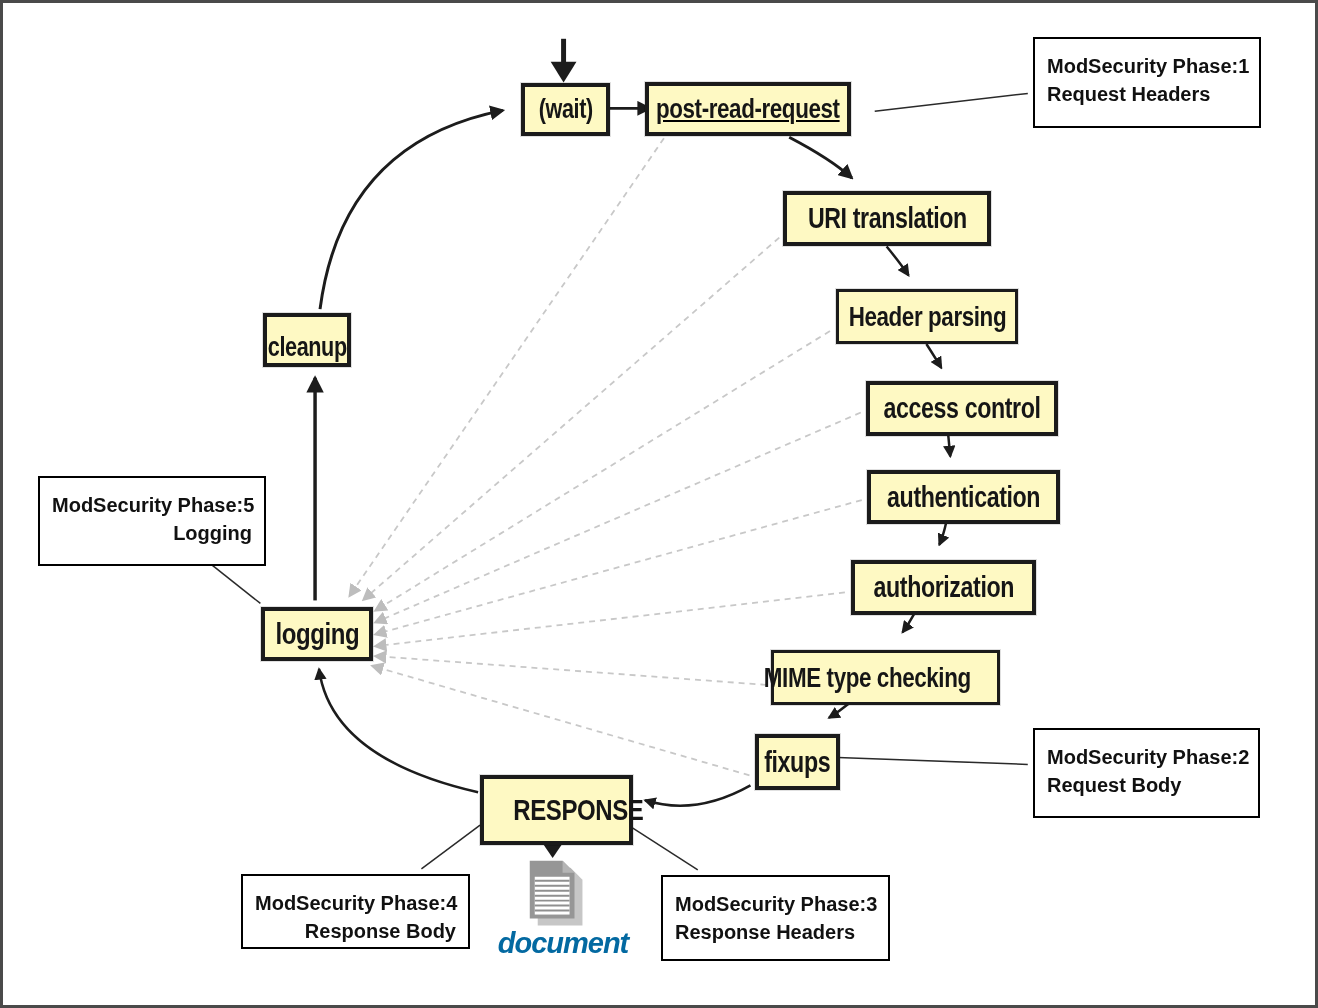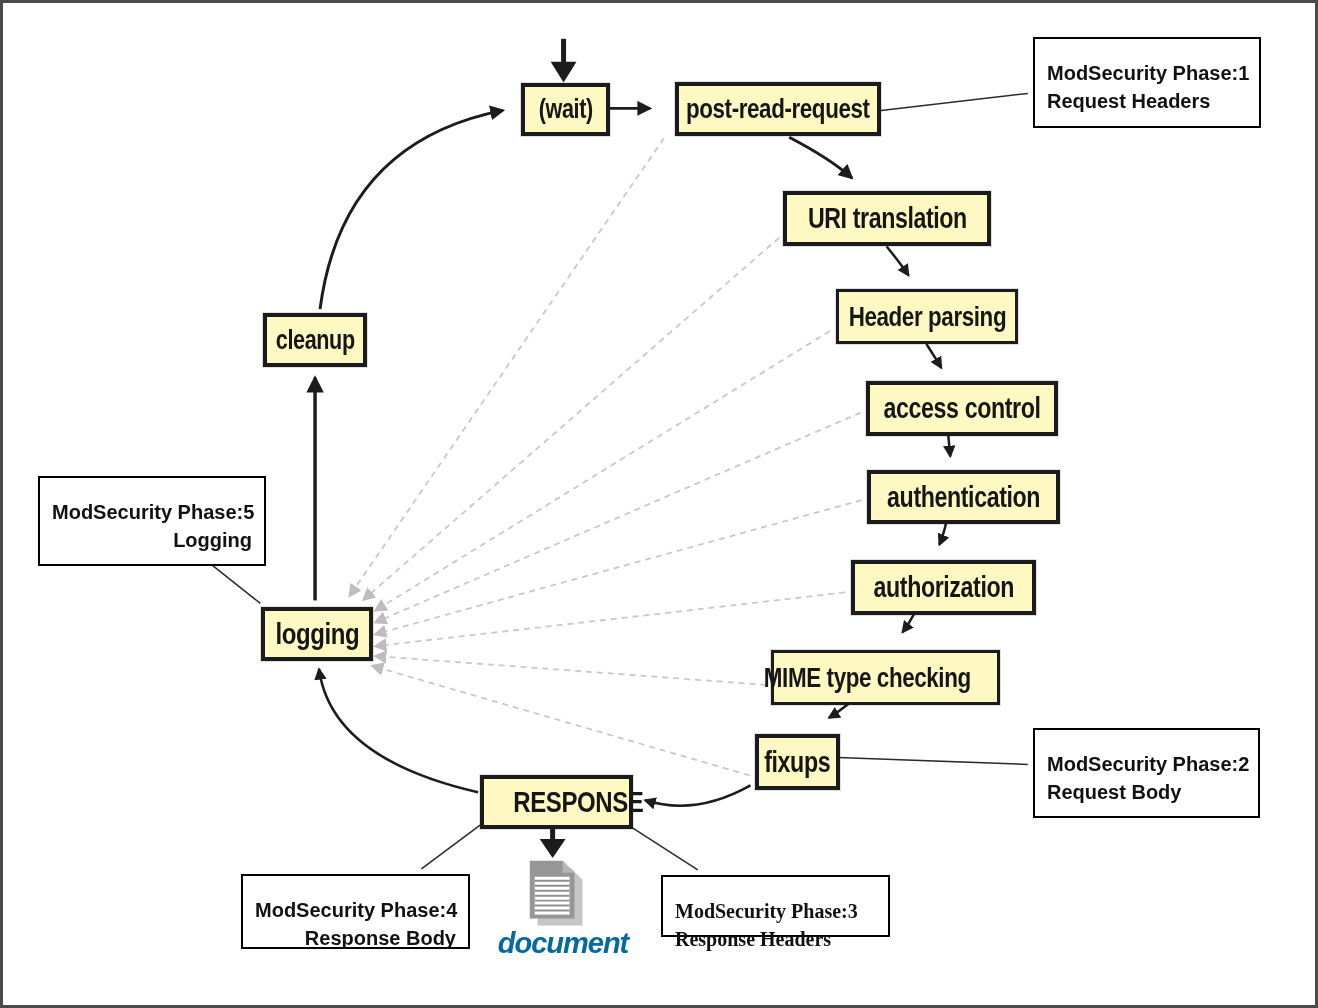--- a/index.html
+++ b/index.html
@@ -26,21 +26,21 @@
     color:#161616;
     transform:scaleX(0.8);
     white-space:nowrap;
     letter-spacing:-0.5px;
   }
   .callout{
     position:absolute;
     box-sizing:border-box;
     border:2px solid #000;
     background:#fff;
-    padding:20px 12px 0 12px;
+    padding:13px 12px 0 12px;
     font-weight:bold;
     font-size:20px;
     line-height:28px;
     color:#111;
     white-space:nowrap;
   }
   .callout.align-right{text-align:right;}
   .doc-label{
     position:absolute;
     left:480px;top:924px;width:160px;
@@ -122,21 +122,21 @@
         <line x1="534" y1="903" x2="569" y2="903"></line>
         <line x1="534" y1="908" x2="569" y2="908"></line>
         <line x1="534" y1="913" x2="569" y2="913"></line>
       </g>
     </g>
   </svg>
 
   <div class="node" style="left:518px;top:80px;width:89px;height:53px;">
     <span class="node-label" style="font-size:27px;">(wait)</span>
   </div>
-  <div class="node" style="left:672px;top:79px;width:206px;height:54px;">
+  <div class="node" style="left:642px;top:79px;width:206px;height:54px;text-decoration:underline;">
     <span class="node-label" style="font-size:28px;">post-read-request</span>
   </div>
   <div class="node" style="left:780px;top:188px;width:208px;height:55px;">
     <span class="node-label" style="font-size:29px;">URI translation</span>
   </div>
   <div class="node" style="left:833px;top:286px;width:182px;height:55px;border-width:3px;">
     <span class="node-label" style="font-size:28px;">Header parsing</span>
   </div>
   <div class="node" style="left:863px;top:378px;width:192px;height:55px;">
     <span class="node-label" style="font-size:29px;">access control</span>
@@ -146,39 +146,39 @@
   </div>
   <div class="node" style="left:848px;top:557px;width:185px;height:55px;">
     <span class="node-label" style="font-size:29px;">authorization</span>
   </div>
   <div class="node" style="left:768px;top:647px;width:229px;height:55px;border-width:3px;justify-content:flex-end;">
     <span class="node-label" style="font-size:28px;">MIME type checking</span>
   </div>
   <div class="node" style="left:752px;top:731px;width:85px;height:56px;">
     <span class="node-label" style="font-size:29px;">fixups</span>
   </div>
-  <div class="node" style="left:477px;top:772px;width:153px;height:54px;padding-left:44px;">
+  <div class="node" style="left:477px;top:772px;width:153px;height:70px;padding-left:44px;">
     <span class="node-label" style="font-size:30px;">RESPONSE</span>
   </div>
   <div class="node" style="left:258px;top:604px;width:112px;height:54px;">
     <span class="node-label" style="font-size:30px;">logging</span>
   </div>
-  <div class="node" style="left:260px;top:310px;width:104px;height:54px;">
+  <div class="node" style="left:260px;top:310px;width:88px;height:54px;align-items:flex-end;">
     <span class="node-label" style="font-size:27px;">cleanup</span>
   </div>
 
   <div class="callout" style="left:1030px;top:34px;width:228px;height:91px;">
     <div>ModSecurity Phase:1</div>
     <div>Request Headers</div>
   </div>
   <div class="callout" style="left:1030px;top:725px;width:227px;height:90px;">
     <div>ModSecurity Phase:2</div>
     <div>Request Body</div>
   </div>
-  <div class="callout" style="left:658px;top:872px;width:229px;height:62px;font-family:Liberation Serif, serif;">
+  <div class="callout" style="left:658px;top:872px;width:229px;height:86px;">
     <div>ModSecurity Phase:3</div>
     <div>Response Headers</div>
   </div>
   <div class="callout align-right" style="left:238px;top:871px;width:229px;height:75px;">
     <div>ModSecurity Phase:4</div>
     <div>Response Body</div>
   </div>
   <div class="callout align-right" style="left:35px;top:473px;width:228px;height:90px;">
     <div>ModSecurity Phase:5</div>
     <div>Logging</div>

